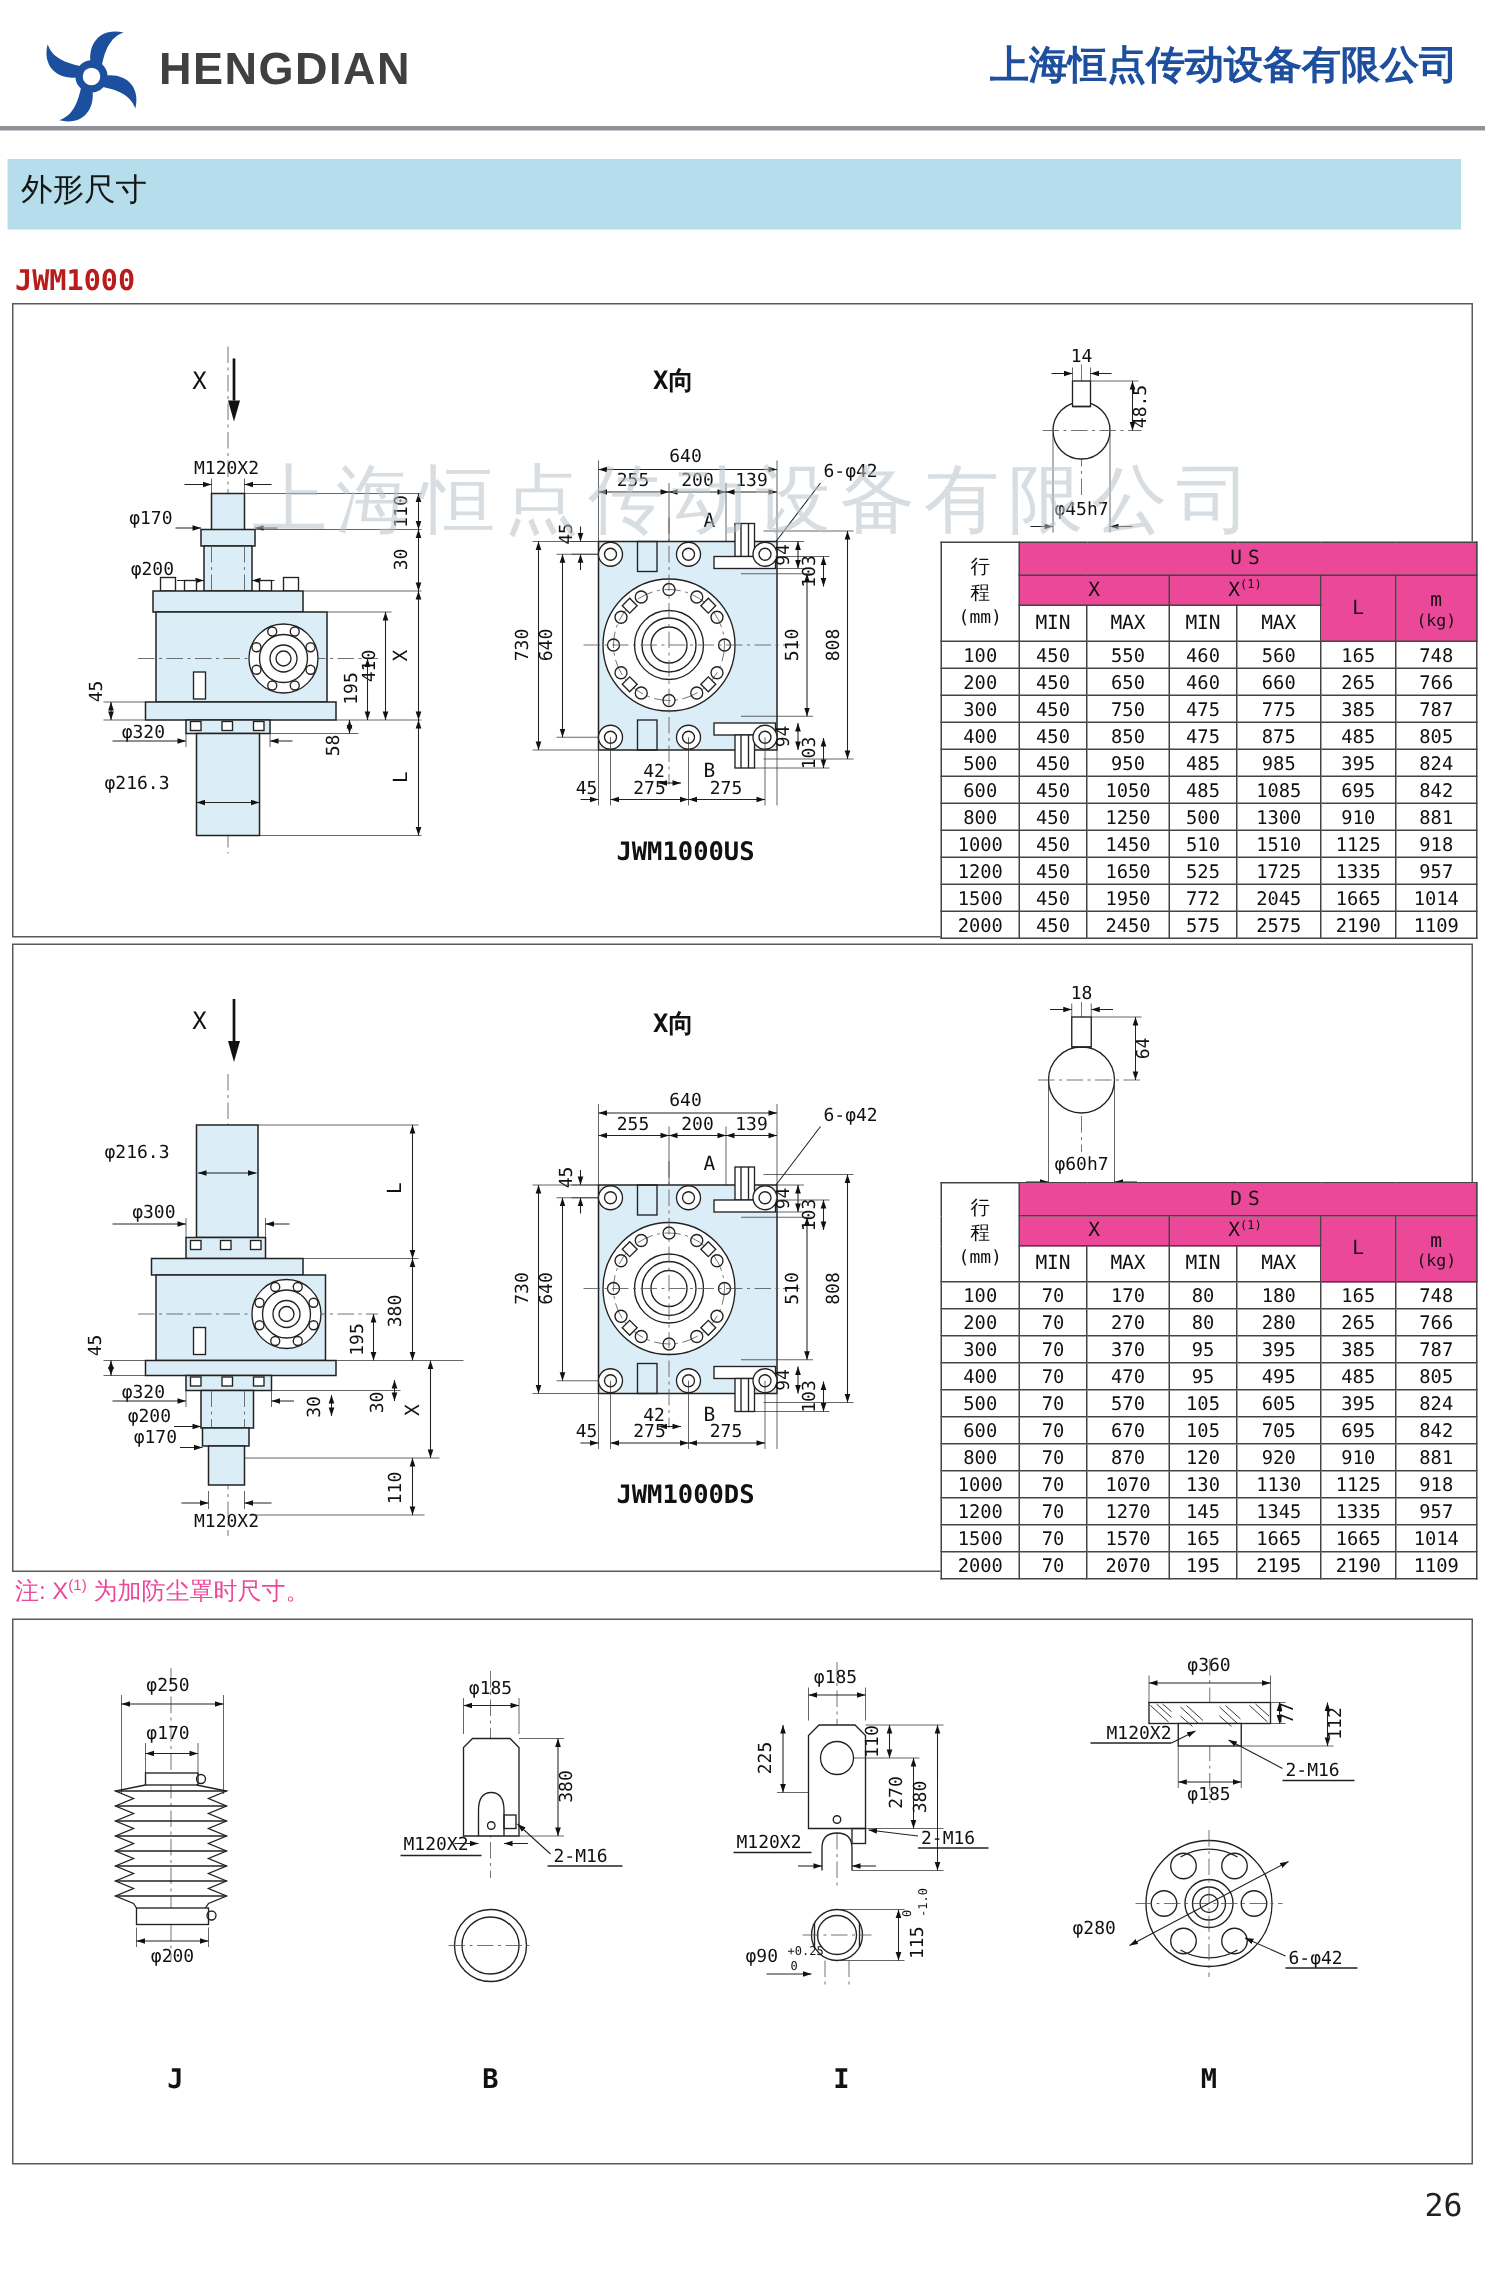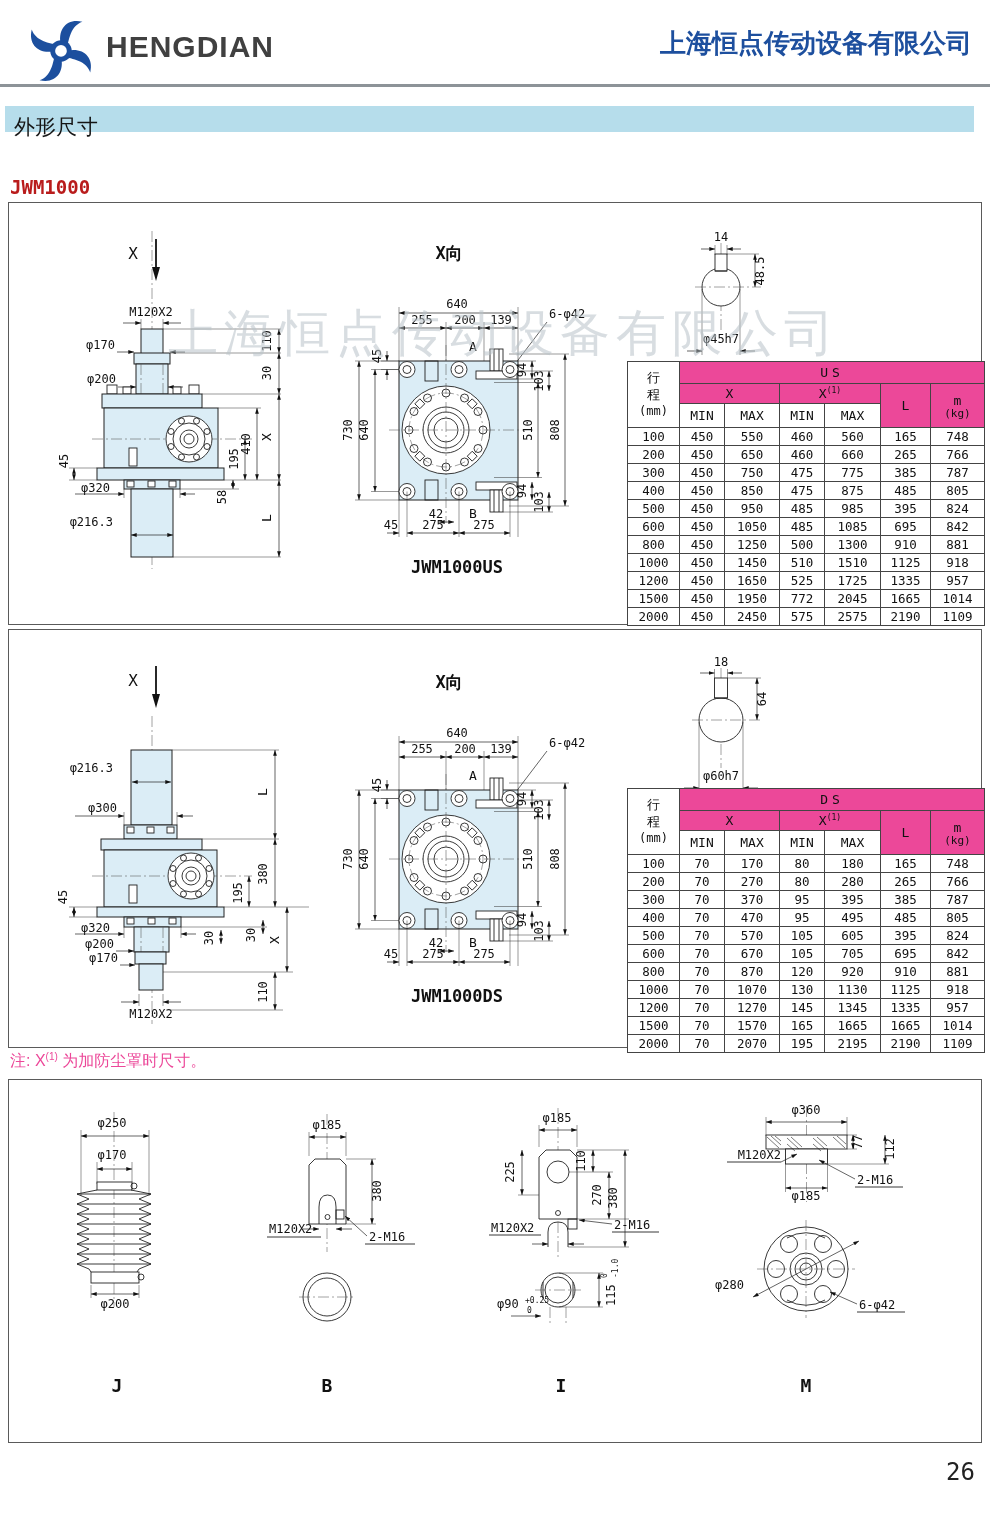--- a/index.html
+++ b/index.html
@@ -7,21 +7,21 @@
   .abs{position:absolute;}
   .panel{position:absolute;border:1px solid #5a5a5a;background:#fff;}
   
   .brand{font-size:30px;font-weight:bold;color:#404040;letter-spacing:1px;}
   .company{font-size:26px;font-weight:bold;color:#1d4f9e;}
   .hrule{position:absolute;left:0;width:990px;height:3px;background:#8d9398;}
   .secbar{position:absolute;background:#b6ddeb;color:#151515;font-size:21px;line-height:41px;padding-left:9px;box-sizing:border-box;}
   .model{font-family:"DejaVu Sans Mono",monospace;font-size:19px;font-weight:bold;color:#b91c1c;}
   .note{font-size:16px;color:#ec4899;}
   .note sup{font-size:10px;}
-  .pagenum{font-size:24px;color:#222;font-family:"DejaVu Sans Mono",monospace;}
+  .pagenum{font-size:21px;color:#222;font-family:"DejaVu Sans Mono",monospace;}
   .watermark{position:absolute;font-size:50px;letter-spacing:6px;color:#b9c3c9;opacity:.55;white-space:nowrap;pointer-events:none;z-index:5;}
   
   svg text{font-family:"DejaVu Sans Mono",monospace;fill:#111;}
   .dt{font-size:12px;}
   .dt13{font-size:13px;}
   .big{font-size:16px;}
   .cap{font-size:17px;font-weight:bold;}
   .lbl{font-size:18px;font-weight:bold;}
   .s{stroke:#222;fill:none;stroke-width:.9;}
   .f{fill:#dbedf6;stroke:#222;stroke-width:1;}
@@ -69,21 +69,21 @@
           <circle cx="0" cy="0" r="11"></circle>
           <circle cx="0" cy="0" r="6" fill="#fff"></circle>
         </g>
       </g>
     </svg>
   </div>
   <div class="abs brand" style="left:106px;top:30px;">HENGDIAN</div>
   <div class="abs company" style="right:18px;top:26px;">上海恒点传动设备有限公司</div>
   <div class="hrule" style="top:84px;"></div>
 
-  <div class="secbar" style="left:5px;top:106px;width:969px;height:26px;">
+  <div class="secbar" style="left:5px;top:106px;width:969px;height:47px;">
     <span>外形尺寸</span>
   </div>
 
   <div class="abs model" style="left:10px;top:176px;">JWM1000</div>
 
   <div class="watermark" style="left:168px;top:300px;">上海恒点传动设备有限公司</div>
 
   <div class="panel" style="left:8px;top:202px;width:972px;height:421px;">
 
     <svg class="abs" style="left:8px;top:18px;" width="310" height="392" viewBox="0 0 310 392">

